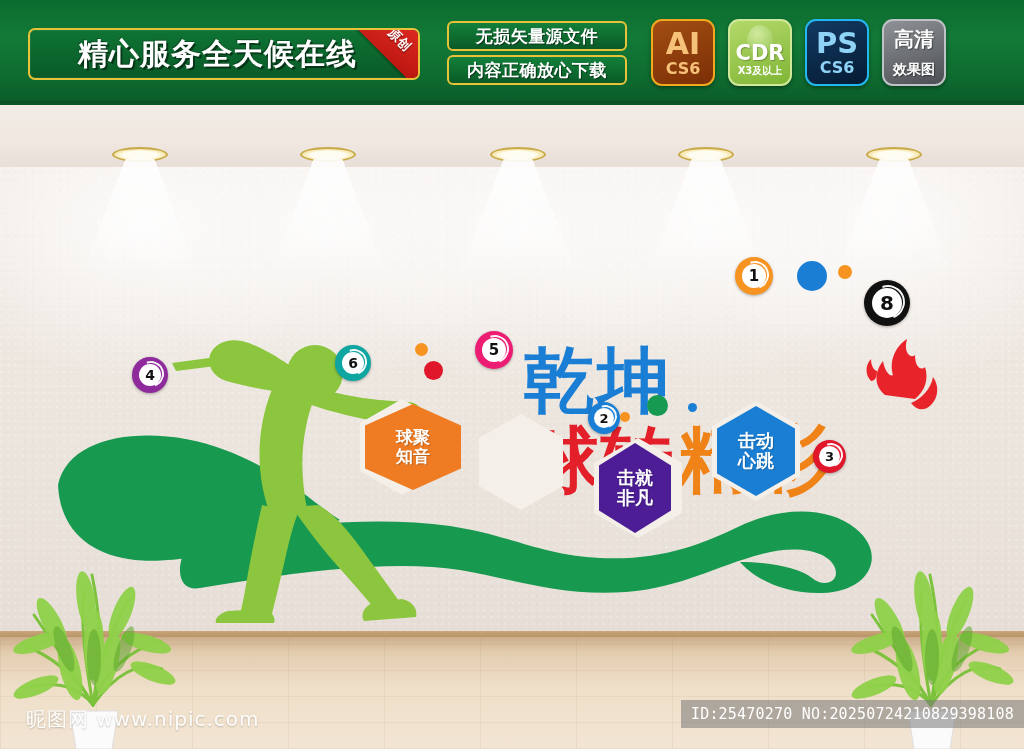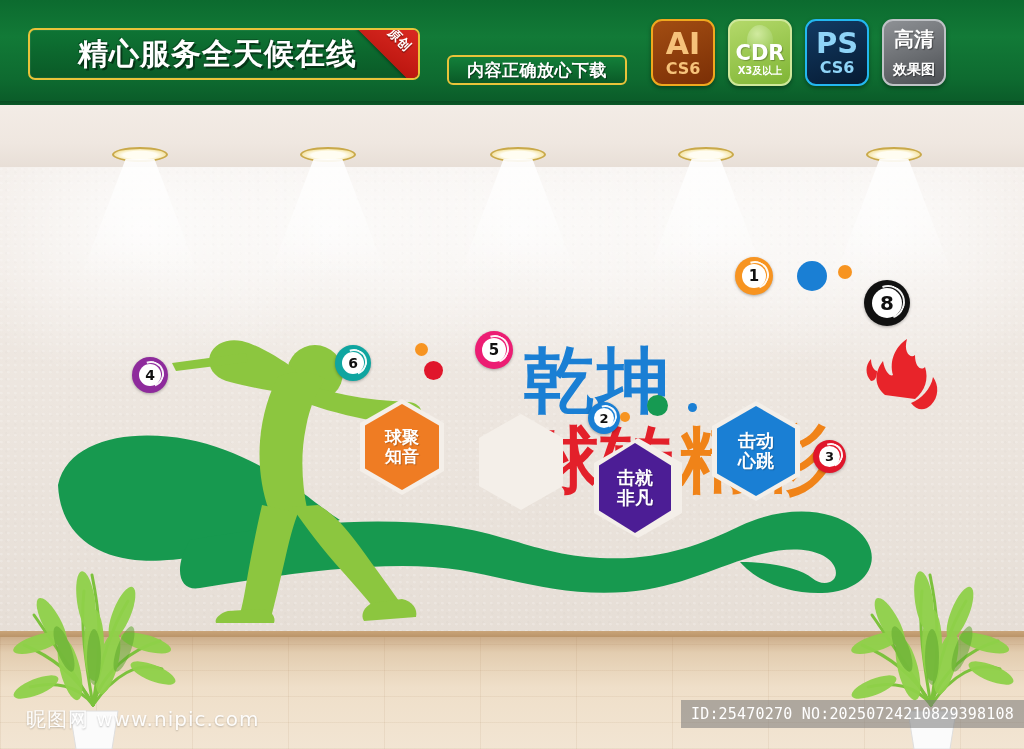--- a/index.html
+++ b/index.html
@@ -200,20 +200,23 @@
 
   <div id="header">
 
     <div class="hdr-main">
       <div class="hdr-main-text">精心服务全天候在线</div>
       <div class="ribbon">
         <span>原创</span>
       </div>
     </div>
 
+    <div class="pill" id="pill1">
+      <span>无损矢量源文件</span>
+    </div>
     <div class="pill" id="pill2">
       <span>内容正确放心下载</span>
     </div>
 
     <div class="sw-badge" id="badge-ai">
       <div class="t1">AI</div>
       <div class="t2">CS6</div>
     </div>
     <div class="sw-badge" id="badge-cdr">
       <div class="balloon"></div>
@@ -290,21 +293,21 @@
           <path d="M56,70 C66,66 76,56 78,44 C84,52 84,64 76,72 C70,78 62,78 56,70 Z"></path>
           <path d="M16,48 C10,42 10,32 16,26 C16,34 20,38 22,38 C22,44 20,48 16,48 Z"></path>
         </g>
       </svg>
 
       <div class="ttl" style="left:523px; top:228px; font-size:72px; color:#1a7fd4;">乾坤</div>
       <div class="ttl" style="left:527px; top:308px; font-size:72px; color:#e3202a;">球转</div>
       <div class="ttl" style="left:678px; top:305px; font-size:74px; color:#f08318;">精彩</div>
 
       <div class="hex-outer" style="left:360px; top:294px; width:84px; height:96px;"></div>
-      <div class="hex" style="left:365px; top:299px; width:74px; height:86px; background:#ef7c23; font-size:17px;">
+      <div class="hex" style="left:365px; top:299px; width:96px; height:86px; background:#ef7c23; font-size:17px;">
         <span class="l">球聚</span>
         <span class="l">知音</span>
       </div>
 
       <div class="hex-outer" style="left:479px; top:309px; width:84px; height:96px;"></div>
 
       <div class="hex-outer" style="left:594px; top:333px; width:88px; height:100px;"></div>
       <div class="hex" style="left:599px; top:338px; width:72px; height:90px; background:#4c1d95; font-size:18px;">
         <span class="l">击就</span>
         <span class="l">非凡</span>

